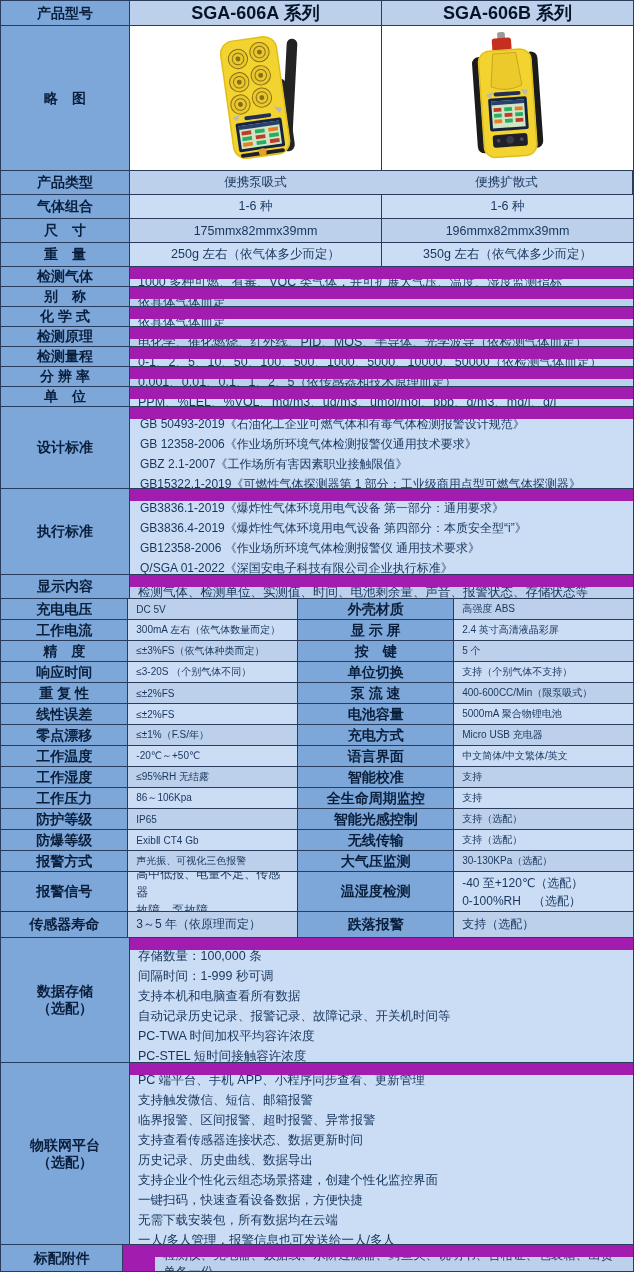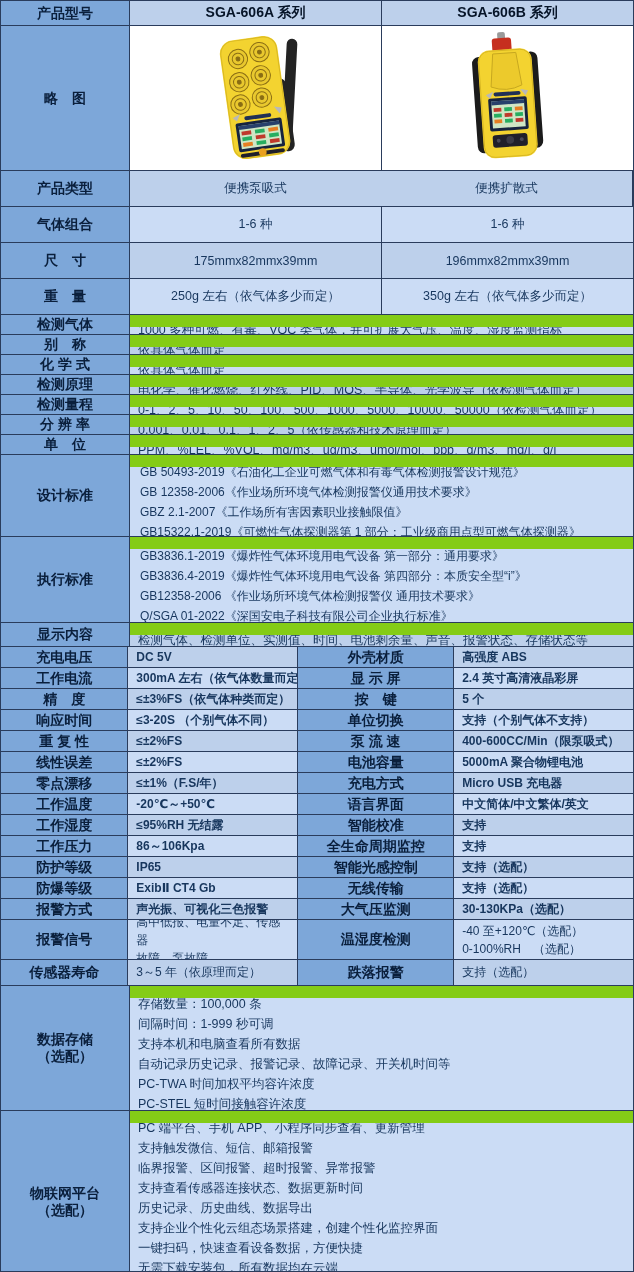--- a/index.html
+++ b/index.html
@@ -2,21 +2,21 @@
 <html><head>
 <meta charset="utf-8">
 <style>
   * { box-sizing: border-box; margin: 0; padding: 0; }
   html,body { background:#fff; }
   body { font-family: "Liberation Sans", "DejaVu Sans", sans-serif; }
   .spec-table {
     width: 634px; height: 1272px;
     border: 1px solid #2a3c5c;
     display: flex; flex-direction: column;
-    background: #84cc16;
+    background: #a21caf;
     overflow: hidden;
   }
   .row { display: flex; flex: none; width: 100%; }
   .cell {
     border-right: 1px solid #2a3c5c;
     border-bottom: 1px solid #2a3c5c;
     display: flex; align-items: center;
     overflow: hidden;
     white-space: pre-line;
   }
@@ -26,47 +26,47 @@
     background: #7da7d9;
     font-weight: bold; font-size: 14px; color: #0a1f3c;
     justify-content: center; text-align: center;
     line-height: 17px;
   }
   .val { color: #17365d; font-size: 12.5px; justify-content: center; text-align: center; }
   .val.left { justify-content: flex-start; text-align: left; padding: 0 8px; }
   .t-d { background: #bdd0eb; }
   .t-l { background: #cbdcf5; }
   .t-w { background: #ffffff; }
-  .hdr { font-weight: bold; font-size: 14px; color: #061428; }
+  .hdr { font-weight: bold; font-size: 18px; color: #061428; }
   
   .c-lab { width: 129px; }
   .c-a { width: 252px; }
   .c-b { width: 251px; }
   .c-val { width: 503px; margin-top: 12px; }
   .c-v1 { width: 172px; }
   .c-l2 { width: 158px; }
   .c-v2 { width: 181px; }
   
   .h-header { height: 25px; }
   .h-sketch { height: 145px; }
-  .h-cmp { height: 36px; }
+  .h-cmp { height: 24px; }
   .h-thin { height: 20px; }
   .h-std1 { height: 82px; }
   .h-std2 { height: 86px; }
   .h-disp { height: 24px; }
   .h-q { height: 21px; justify-content: flex-end; }
   .h-alarm { height: 40px; }
   .h-sensor { height: 26px; }
   .h-data { height: 125px; }
   .h-iot { height: 182px; }
   .h-acc { height: 26px; gap: 32px; }
   .h-std1 .val, .h-std2 .val { line-height: 20px; font-size: 12px; padding-left: 10px; }
   .h-data .val, .h-iot .val { line-height: 20px; }
   .h-alarm .val { line-height: 18px; font-size: 12px; }
-  .h-q .val { font-size: 12px; white-space: nowrap; font-weight: bold; }
+  .h-q .val { font-size: 10px; white-space: nowrap; }
   .h-sensor .val { font-size: 12px; white-space: nowrap; }
   .devcell { justify-content: center; align-items: center; padding: 2px 0; }
   .devcell svg { display: block; height: 140px; }
 </style>
 </head>
 <body>
 
 <div class="spec-table">
 
   <div class="row h-header">

